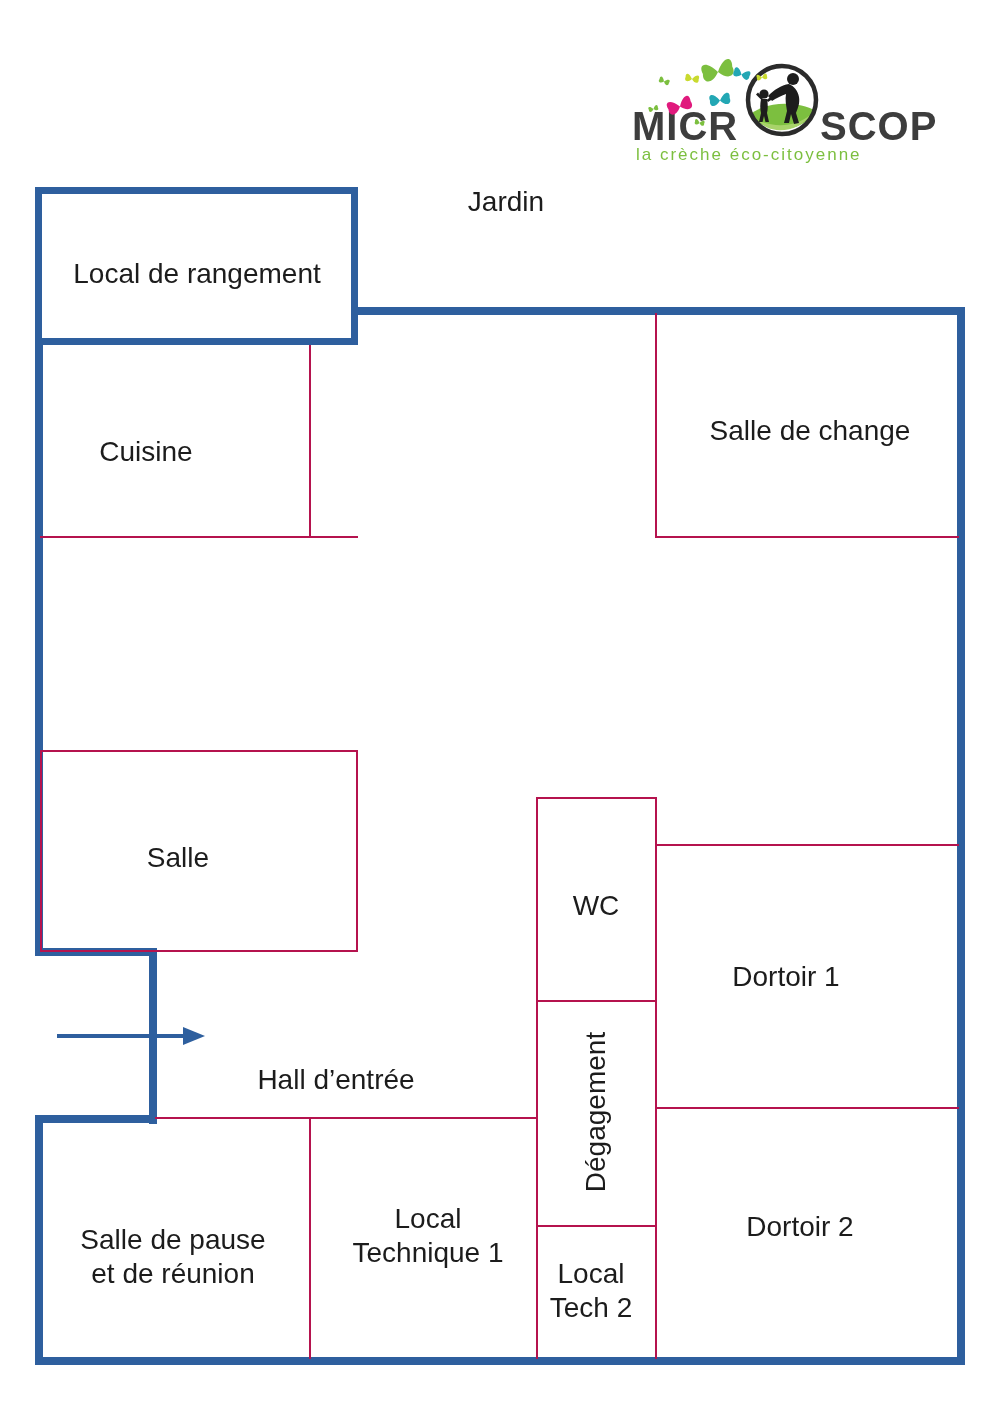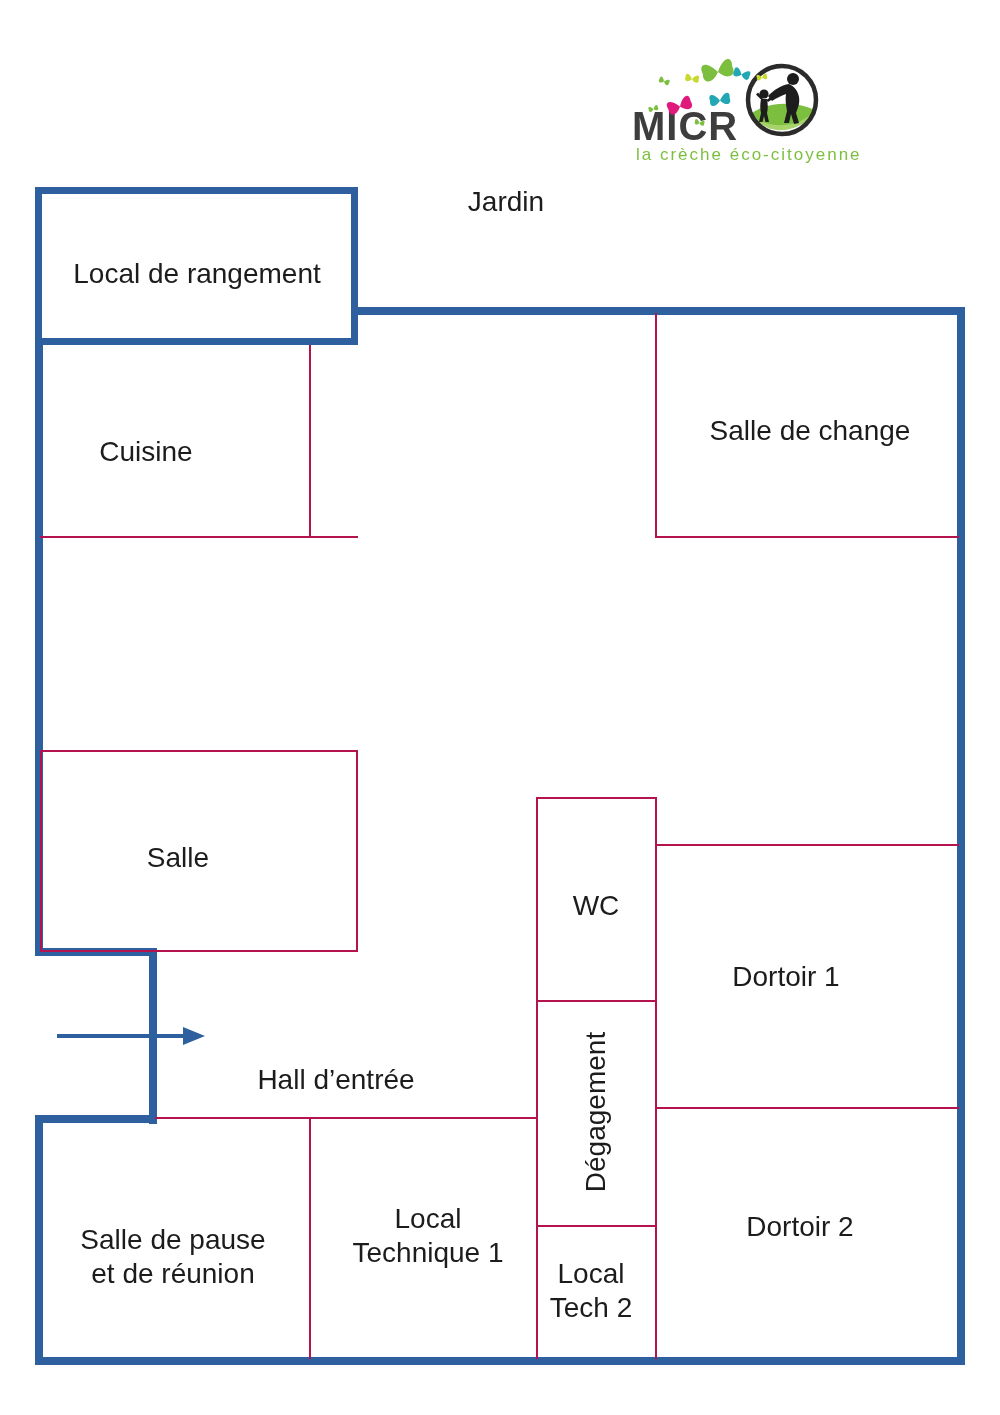--- a/index.html
+++ b/index.html
@@ -30,20 +30,21 @@
   .emblem{position:absolute;left:114px;top:13px;}
   .arrow{position:absolute;left:55px;top:1024px;}
 </style>
 </head>
 <body>
 
 <div class="plan">
 
   <div class="logo">
     <div class="brand" style="left:4px;top:56px;">MICR</div>
+    <div class="brand" style="left:192px;top:56px;">SCOP</div>
 
     <svg class="emblem" width="80" height="80" viewBox="0 0 80 80">
       <path d="M10 52 C26 40 56 40 74 50 C66 64 46 71 30 67 C18 64 11 59 10 52 Z" fill="var(--logo-green)"></path>
       <path d="M15 59 C32 67 54 66 68 54 C60 68 38 73 24 66 Z" fill="var(--logo-green-light)"></path>
       <circle cx="40" cy="39" r="34" fill="none" stroke="#2b2b2b" stroke-width="4.5"></circle>
       <circle cx="51" cy="18" r="6" fill="#1d1d1d"></circle>
       <path d="M47 23 C52 25 56 30 57 36 C58 42 56 47 54 52 L57 62 L52 63 L49 53 L47 62 L42 62 L45 50 C44 44 43 38 44 33 C39 35 34 37 30 40 L26 35 C32 29 39 24 47 23 Z" fill="#1d1d1d"></path>
       <circle cx="22" cy="33" r="4.6" fill="#1d1d1d"></circle>
       <path d="M19 38 L25 38 C26 43 26 48 25 52 L27 61 L23.5 61 L22 55 L20.5 61 L17 61 L19 52 C18 48 18 43 19 38 Z" fill="#1d1d1d"></path>
       <path d="M19.5 39 L14 33.5 L16 31.5 L21 37 Z" fill="#1d1d1d"></path>

